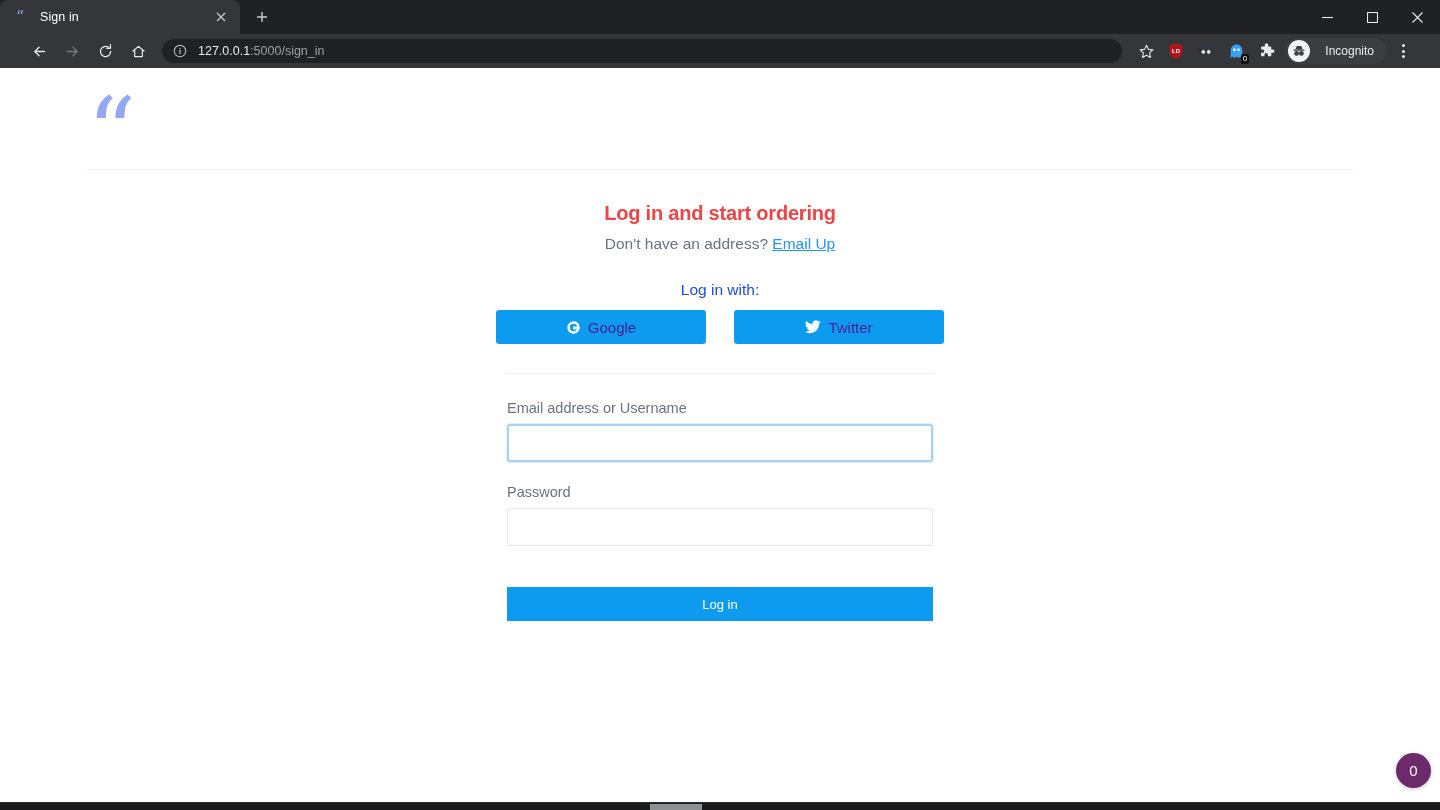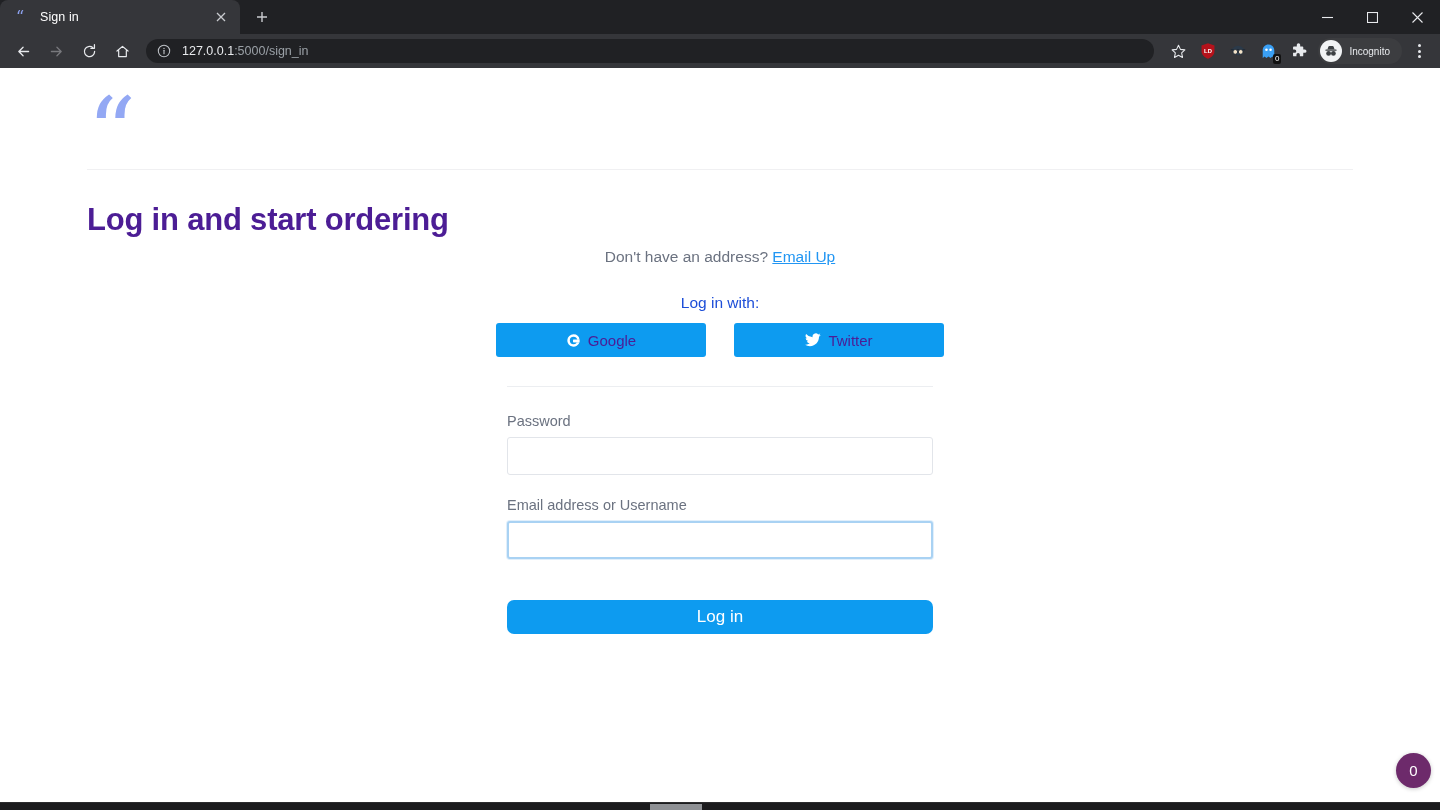--- a/index.html
+++ b/index.html
@@ -101,21 +101,21 @@
     justify-content: center;
     color: #e8eaed;
   }
   .win-btn svg { display:block; }
 
   .toolbar {
     height: 34px;
     background: #35363a;
     display: flex;
     align-items: center;
-    padding: 0 8px;
+    padding: 0 24px;
     box-sizing: border-box;
   }
   .nav-btn {
     width: 30px;
     height: 30px;
     display: flex;
     align-items: center;
     justify-content: center;
     color: #e8eaed;
     margin-right: 3px;
@@ -197,21 +197,22 @@
     border-radius: 50%;
     background: #f1f3f4;
     display: flex;
     align-items: center;
     justify-content: center;
     margin-right: 7px;
     flex: 0 0 auto;
   }
   .profile-label {
     color: #e8eaed;
-    font-size: 10px;
+    font-size: 12px;
+    margin-left: 8px;
   }
   .menu-dots {
     width: 26px;
     height: 28px;
     display: flex;
     flex-direction: column;
     align-items: center;
     justify-content: center;
     gap: 2.5px;
     margin-left: 4px;
@@ -250,24 +251,24 @@
     font-family: "DejaVu Serif", serif;
     margin-top: 28px;
     letter-spacing: -2px;
     user-select: none;
   }
 
   .main {
     padding-top: 32px;
   }
   .page-title {
-    text-align: left;
-    font-size: 31px;
+    text-align: center;
+    font-size: 20px;
     font-weight: bold;
-    color: #4c1d95;
+    color: #ef4444;
     margin: 0 0 10px 0;
     letter-spacing: -0.2px;
   }
   .subtitle {
     text-align: center;
     font-size: 15.5px;
     color: #6b7280;
     margin: 0;
   }
   .subtitle a {
@@ -333,24 +334,24 @@
   }
   .field-input.focused {
     border: 2px solid #a9d2f3;
     box-shadow: 0 0 0 1px rgba(169,210,243,0.35);
   }
   .btn-primary {
     width: 100%;
     height: 34px;
     margin-top: 19px;
     border: none;
-    border-radius: 7px;
+    border-radius: 0;
     background: #0d9bf0;
     color: #ffffff;
-    font-size: 17px;
+    font-size: 13px;
     font-family: "Liberation Sans", sans-serif;
     cursor: pointer;
   }
 
   .float-badge {
     position: absolute;
     right: 9px;
     bottom: 14px;
     width: 35px;
     height: 35px;
@@ -556,27 +557,27 @@
               </svg>
             </span>
             <span>Twitter</span>
           </button>
         </div>
 
         <div class="form-wrap">
           <div class="divider"></div>
 
           <div class="field">
+            <label class="field-label">Email address or Username</label>
+            <input class="field-input focused" type="text" value="" placeholder="" style="">
+          </div>
+
+          <div class="field">
             <label class="field-label">Password</label>
             <input class="field-input" type="password" value="" placeholder="" style="">
-          </div>
-
-          <div class="field">
-            <label class="field-label">Email address or Username</label>
-            <input class="field-input focused" type="text" value="" placeholder="" style="">
           </div>
 
           <button class="btn-primary">Log in</button>
         </div>
       </div>
     </div>
 
     <div class="float-badge">0</div>
   </div>
 

